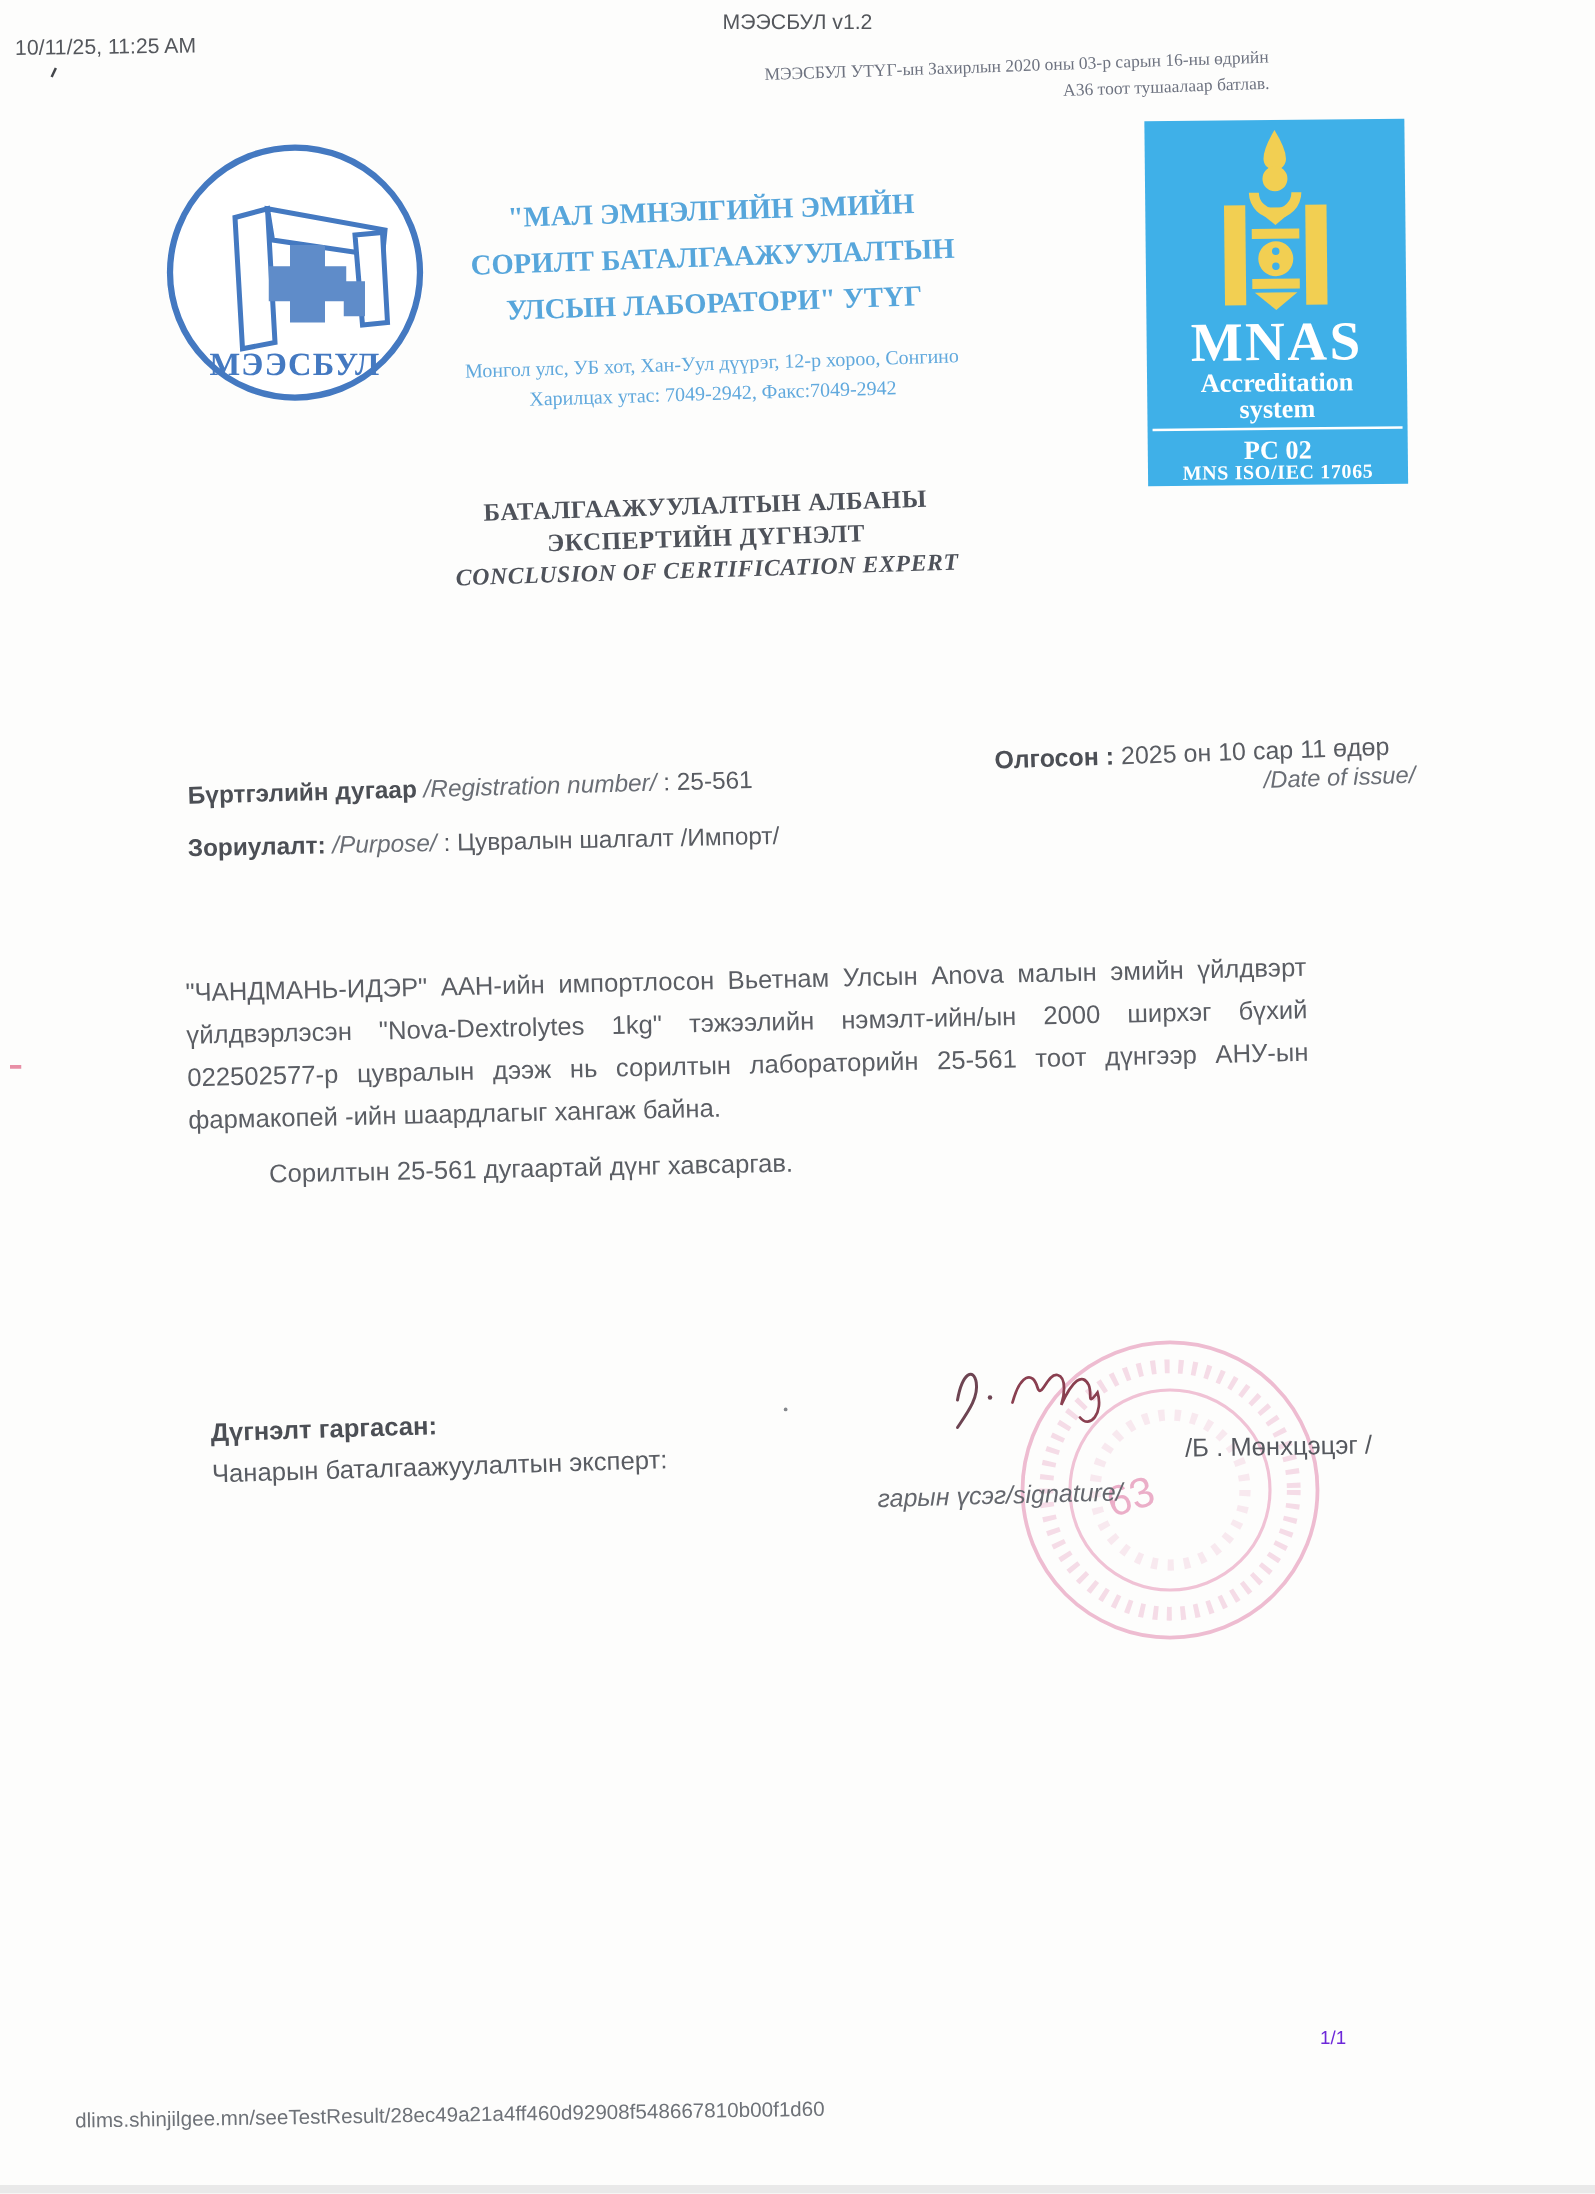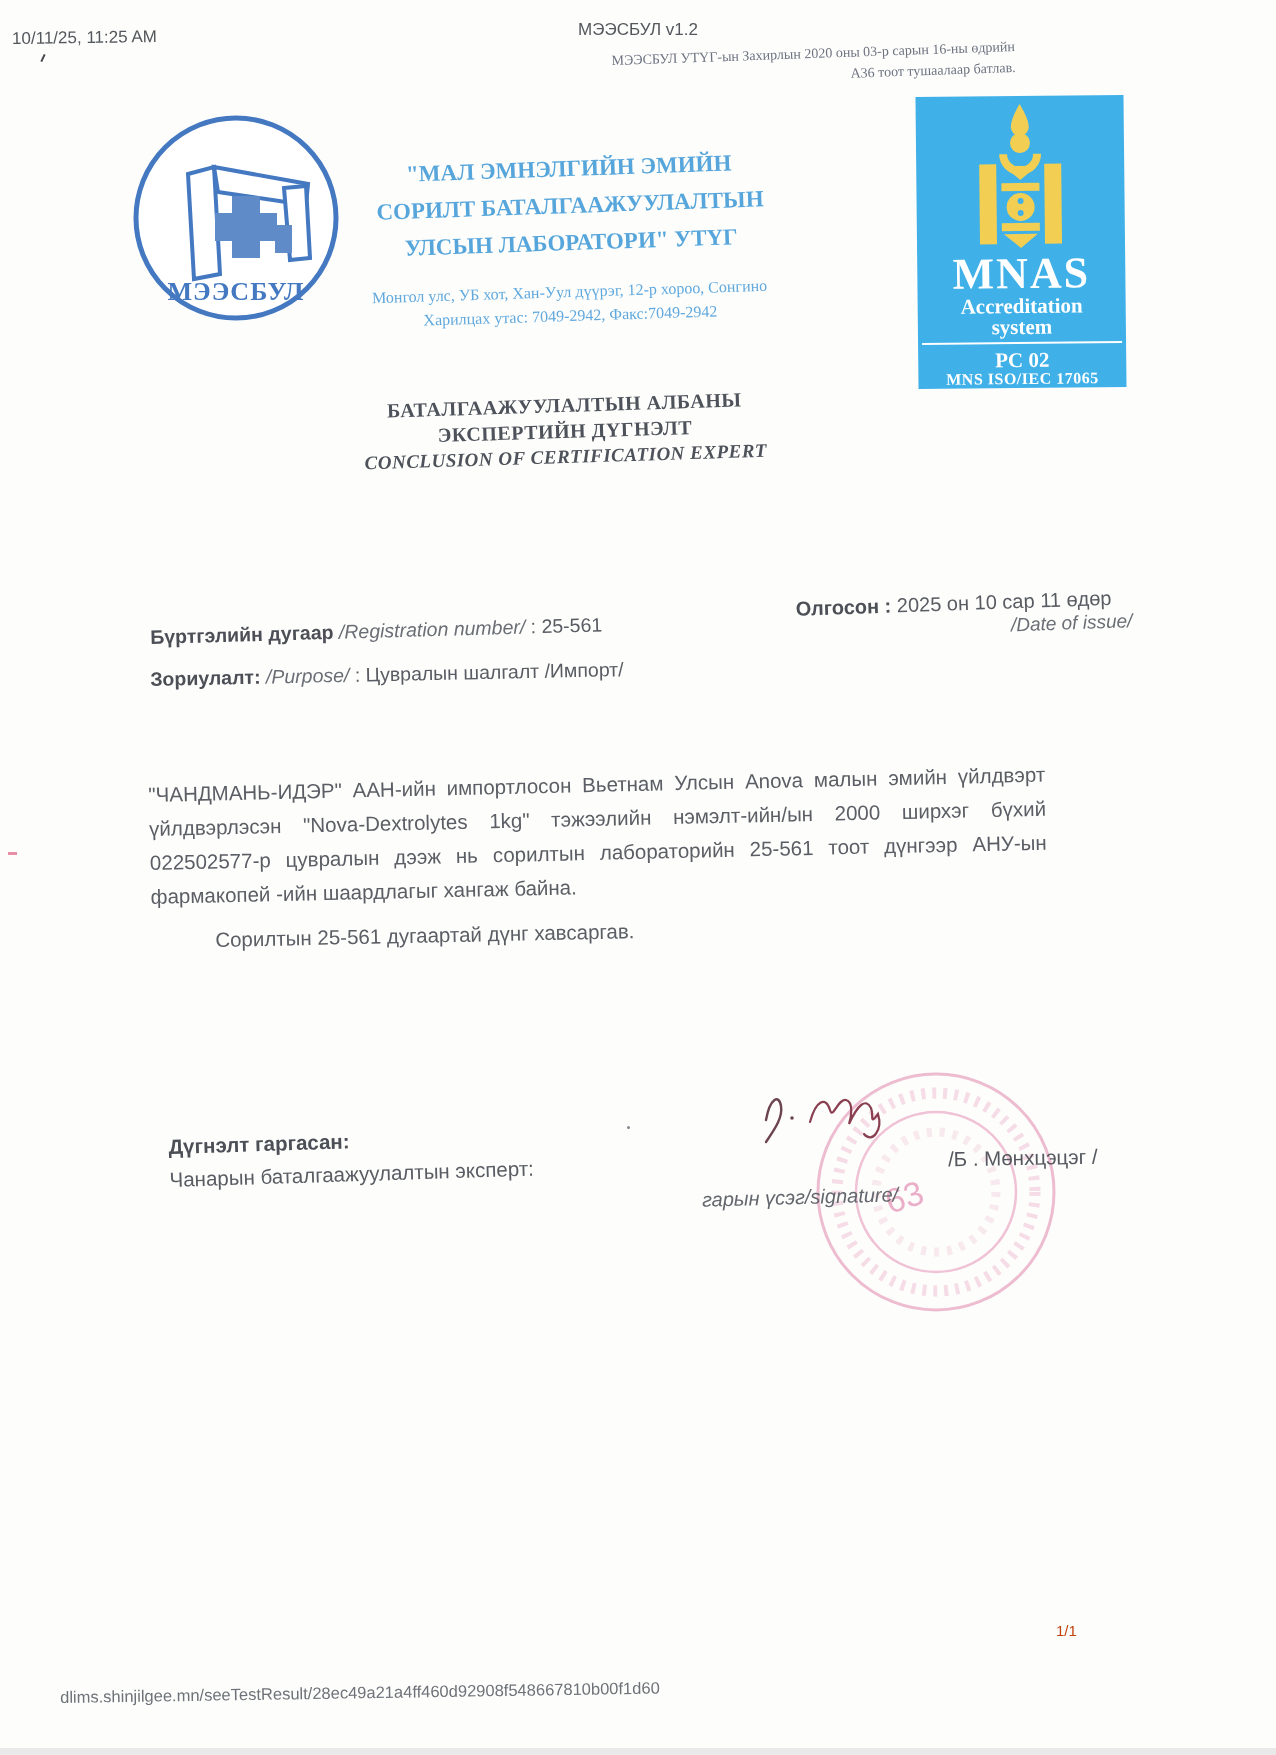--- a/index.html
+++ b/index.html
@@ -7,21 +7,21 @@
     position:relative;width:1276px;height:1755px;background:#fdfdfc;
     font-family:"Liberation Sans",sans-serif;color:#595c62;overflow:hidden;
   }
   .abs{position:absolute;}
   .b{font-weight:bold;color:#4c4f55;}
   .i{font-style:italic;}
   .serif{font-family:"Liberation Serif",serif;}
 
   
   .timestamp{left:12px;top:28px;font-size:17px;color:#54575c;transform:rotate(-0.8deg);}
-  .app-title{left:0;right:0;top:8px;text-align:center;font-size:17px;color:#54575c;margin-top:12px;}
+  .app-title{left:0;right:0;top:8px;text-align:center;font-size:17px;color:#54575c;}
 
   
   .approval{right:261px;top:36px;text-align:right;font-size:14px;line-height:21px;
     color:#6e7380;transform:rotate(-2deg);transform-origin:right top;}
 
   
   .org-logo{left:128px;top:110px;width:218px;height:220px;}
   .logo-text{font-family:"Liberation Serif",serif;font-weight:bold;font-size:26px;
     fill:#4479c1;letter-spacing:1px;}
 
@@ -72,21 +72,21 @@
   
   .conclusion-block{left:168px;top:1130px;font-size:20.5px;line-height:33px;
     transform:rotate(-1.8deg);transform-origin:left top;}
   .signature{left:752px;top:1082px;width:170px;height:66px;z-index:3;}
   .expert-name{left:948px;top:1146px;font-size:20.5px;color:#55585e;z-index:3;transform:rotate(-1deg);}
   .sig-caption{left:702px;top:1186px;font-size:20px;color:#64676d;z-index:3;transform:rotate(-1.6deg);}
   .stamp{left:802px;top:1058px;width:268px;height:268px;z-index:2;}
 
   
   .footer-url{left:60px;top:1688px;font-size:16.5px;color:#6e7278;transform:rotate(-0.9deg);transform-origin:left top;}
-  .page-num{left:1056px;top:1622px;font-size:15px;color:#c2410c;}
+  .page-num{left:1056px;top:1622px;font-size:15px;color:#6d28d9;}
   .bottom-edge{left:0;bottom:0;width:100%;height:7px;background:#d9d9d9;opacity:0.55;}
 
   
   .artifact-tick{left:42px;top:54px;width:2px;height:8px;background:#43464b;transform:rotate(25deg);}
   .artifact-pink{left:8px;top:852px;width:9px;height:3px;background:#e06a8a;opacity:0.75;}
   .artifact-dot{left:627px;top:1126px;width:3px;height:3px;border-radius:50%;background:#84878c;}
 </style>
 </head>
 <body>
 

